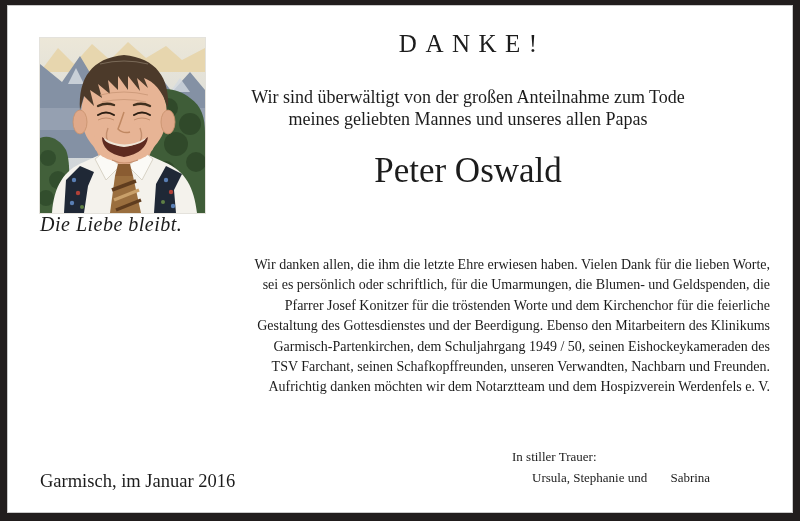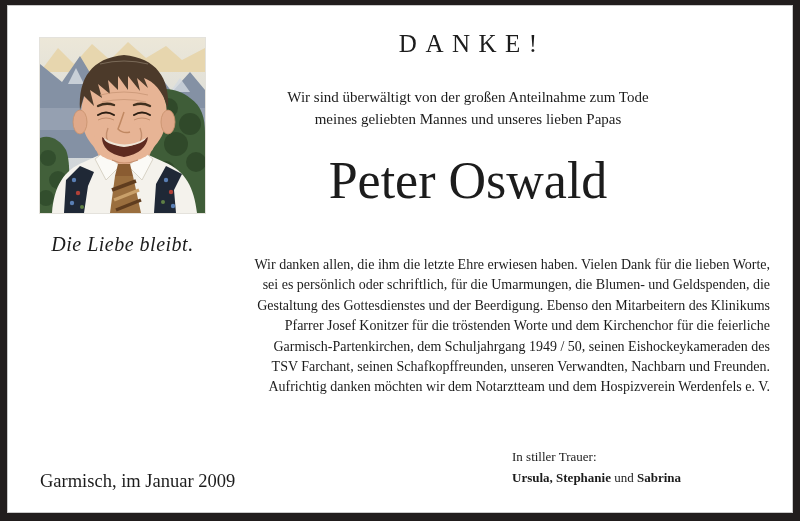--- a/index.html
+++ b/index.html
@@ -17,58 +17,56 @@
     overflow:hidden;
   }
   .abs{position:absolute;}
   .photo{
     left:33px;top:33px;width:165px;height:175px;
     box-shadow:0 0 0 1px #e4e2dc;
   }
   .photo svg{display:block;}
   .photo-caption{
     left:33px;top:208px;width:165px;
-    text-align:center;
     font-style:italic;
     font-size:20px;
     letter-spacing:0.5px;
     white-space:nowrap;
-    margin-top:20px;
   }
   .right-col{left:223px;top:0;width:476px;text-align:center;}
   .headline{
     position:absolute;left:0;top:25px;width:100%;
     font-size:25px;
     letter-spacing:0.34em;
     text-indent:0.34em; 
     white-space:nowrap;
   }
   .intro{
     position:absolute;left:0;top:81px;width:100%;
-    font-size:15px;line-height:22px;
+    font-size:18px;line-height:22px;
   }
   .intro div{white-space:nowrap;}
   .deceased-name{
     position:absolute;left:0;top:146px;width:100%;
-    font-size:52px;
+    font-size:35px;
     white-space:nowrap;
     text-align:center;
   }
   .body-text{
     left:23px;top:250px;width:740px;
     text-align:right;
     font-size:14px;line-height:20.4px;
   }
   .body-text div{white-space:nowrap;}
   .closing{
     left:505px;top:441px;
     font-size:13px;line-height:21px;
     white-space:nowrap;
   }
-  .closing .b{font-weight:bold;}
+  .closing .b{font-weight:normal;margin-left:20px;}
   .dateline{
     left:33px;top:466px;
     font-size:18.5px;
     white-space:nowrap;
   }
 </style>
 </head>
 <body>
 
 <div class="canvas">
@@ -177,35 +175,35 @@
       <path d="M72,122 Q84,128 98,122" stroke="#c8906e" stroke-width="1.2" fill="none"></path>
     </svg>
   </figure>
 
   <div class="abs photo-caption">Die Liebe bleibt.</div>
 
   <div class="abs right-col">
     <div class="headline">DANKE!</div>
     <div class="intro">
       <div>Wir sind überwältigt von der großen Anteilnahme zum Tode</div>
-      <div>meines geliebten Mannes und unseres lieben Papas</div>
+      <div>meines geliebten Mannes und unseres allen Papas</div>
     </div>
     <div class="deceased-name">Peter Oswald</div>
   </div>
 
   <div class="abs body-text">
     <div>Wir danken allen, die ihm die letzte Ehre erwiesen haben. Vielen Dank für die lieben Worte,</div>
     <div>sei es persönlich oder schriftlich, für die Umarmungen, die Blumen- und Geldspenden, die</div>
+    <div>Pfarrer Josef Konitzer für die tröstenden Worte und dem Kirchenchor für die feierliche</div>
     <div>Gestaltung des Gottesdienstes und der Beerdigung. Ebenso den Mitarbeitern des Klinikums</div>
-    <div>Pfarrer Josef Konitzer für die tröstenden Worte und dem Kirchenchor für die feierliche</div>
     <div>Garmisch-Partenkirchen, dem Schuljahrgang 1949 / 50, seinen Eishockeykameraden des</div>
     <div>TSV Farchant, seinen Schafkopffreunden, unseren Verwandten, Nachbarn und Freunden.</div>
     <div>Aufrichtig danken möchten wir dem Notarztteam und dem Hospizverein Werdenfels e. V.</div>
   </div>
 
   <div class="abs closing">
     <div>In stiller Trauer:</div>
     <div><span class="b">Ursula, Stephanie</span><span> und </span><span class="b">Sabrina</span></div>
   </div>
 
-  <div class="abs dateline">Garmisch, im Januar 2009</div>
+  <div class="abs dateline">Garmisch, im Januar 2016</div>
 
 </div>
 
 </body></html>

